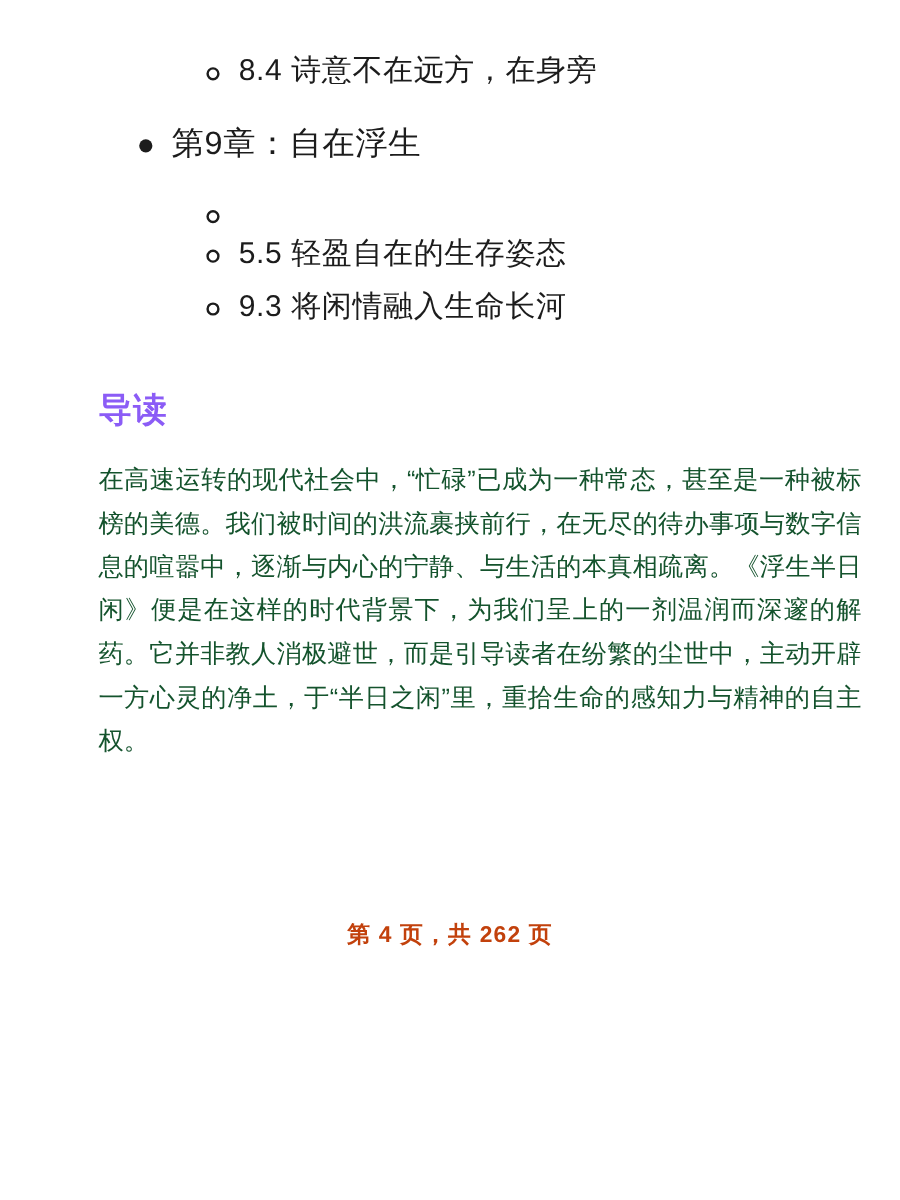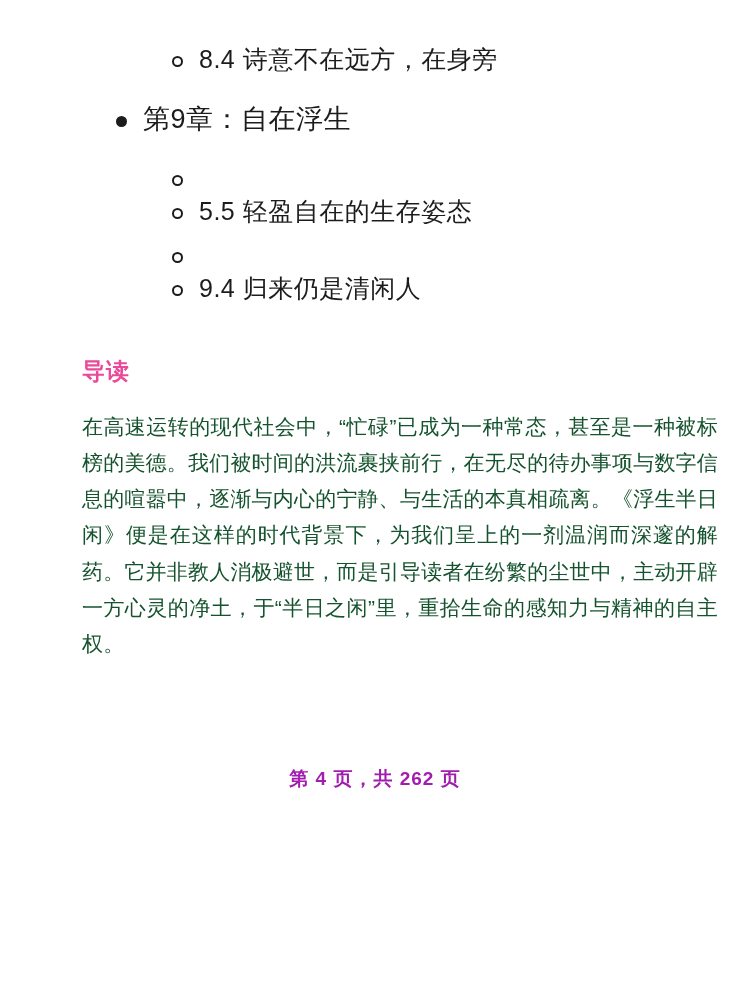--- a/index.html
+++ b/index.html
@@ -68,23 +68,23 @@
     margin-top: 17px;
     margin-right: 16px;
   }
   .toc-text {
     display: block;
     letter-spacing: 0.5px;
   }
 
   
   .section-heading {
-    font-size: 23px;
+    font-size: 28px;
     font-weight: bold;
-    color: #ec4899;
+    color: #8b5cf6;
     margin: 48px 0 22px 26px;
     letter-spacing: 1px;
   }
 
   
   .body-para {
     font-size: 21px;
     line-height: 1.72;
     color: #14532d;
     margin: 0 0 20px 26px;
@@ -95,21 +95,21 @@
 
   
   .page-footer {
     position: absolute;
     left: 0;
     right: 0;
     bottom: 28px;
     text-align: center;
     font-size: 19px;
     font-weight: bold;
-    color: #a21caf;
+    color: #c2410c;
     letter-spacing: 1px;
   }
 </style>
 </head>
 <body>
 
 <div class="page">
 
   <ul class="toc">
     <li class="toc-sub-item">
@@ -122,24 +122,21 @@
     </li>
     <li class="toc-sub-item">
       <span class="bullet-hollow"></span>
     </li>
     <li class="toc-sub-item">
       <span class="bullet-hollow"></span>
       <span class="toc-text">5.5 轻盈自在的生存姿态</span>
     </li>
     <li class="toc-sub-item">
       <span class="bullet-hollow"></span>
-    </li>
-    <li class="toc-sub-item">
-      <span class="bullet-hollow"></span>
-      <span class="toc-text">9.4 归来仍是清闲人</span>
+      <span class="toc-text">9.3 将闲情融入生命长河</span>
     </li>
   </ul>
 
   <h2 class="section-heading">导读</h2>
 
   <p class="body-para">在高速运转的现代社会中，“忙碌”已成为一种常态，甚至是一种被标榜的美德。我们被时间的洪流裹挟前行，在无尽的待办事项与数字信息的喧嚣中，逐渐与内心的宁静、与生活的本真相疏离。《浮生半日闲》便是在这样的时代背景下，为我们呈上的一剂温润而深邃的解药。它并非教人消极避世，而是引导读者在纷繁的尘世中，主动开辟一方心灵的净土，于“半日之闲”里，重拾生命的感知力与精神的自主权。</p>
 
   <div class="page-footer">第 4 页，共 262 页</div>
 </div>
 

